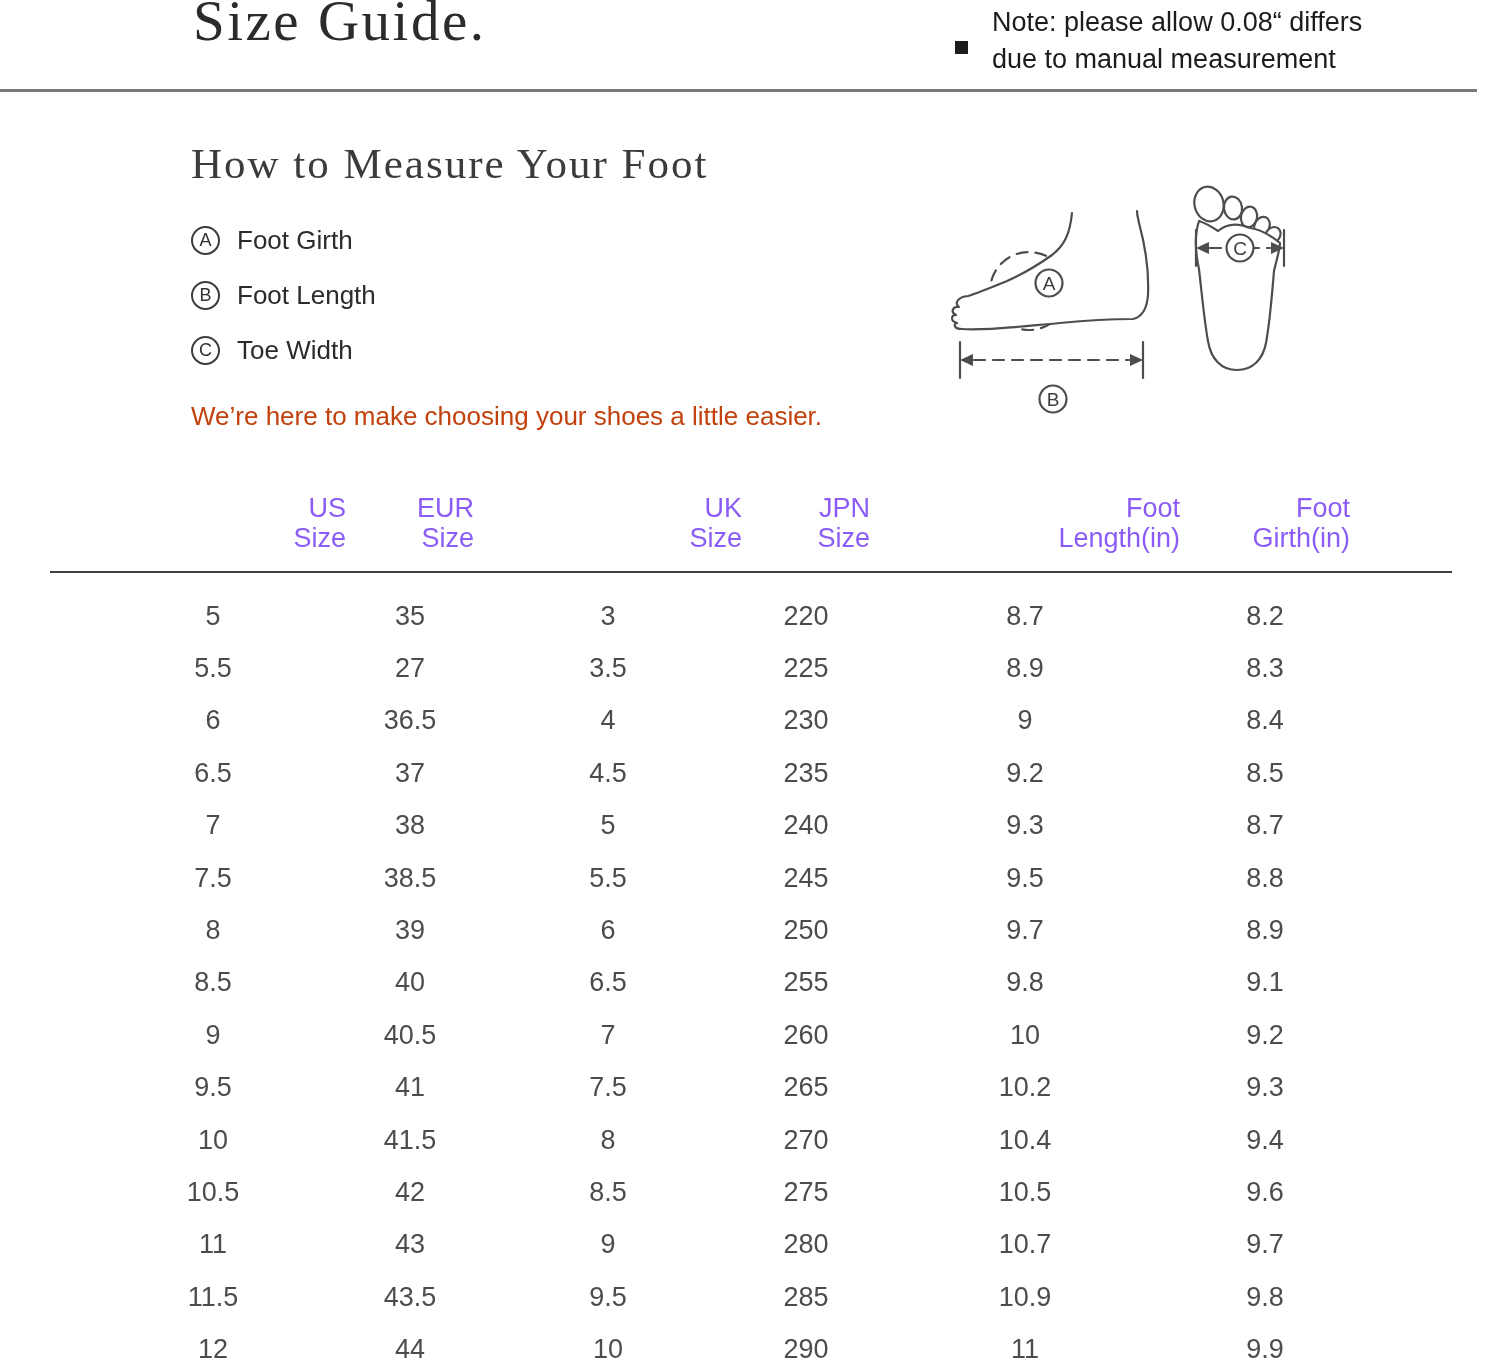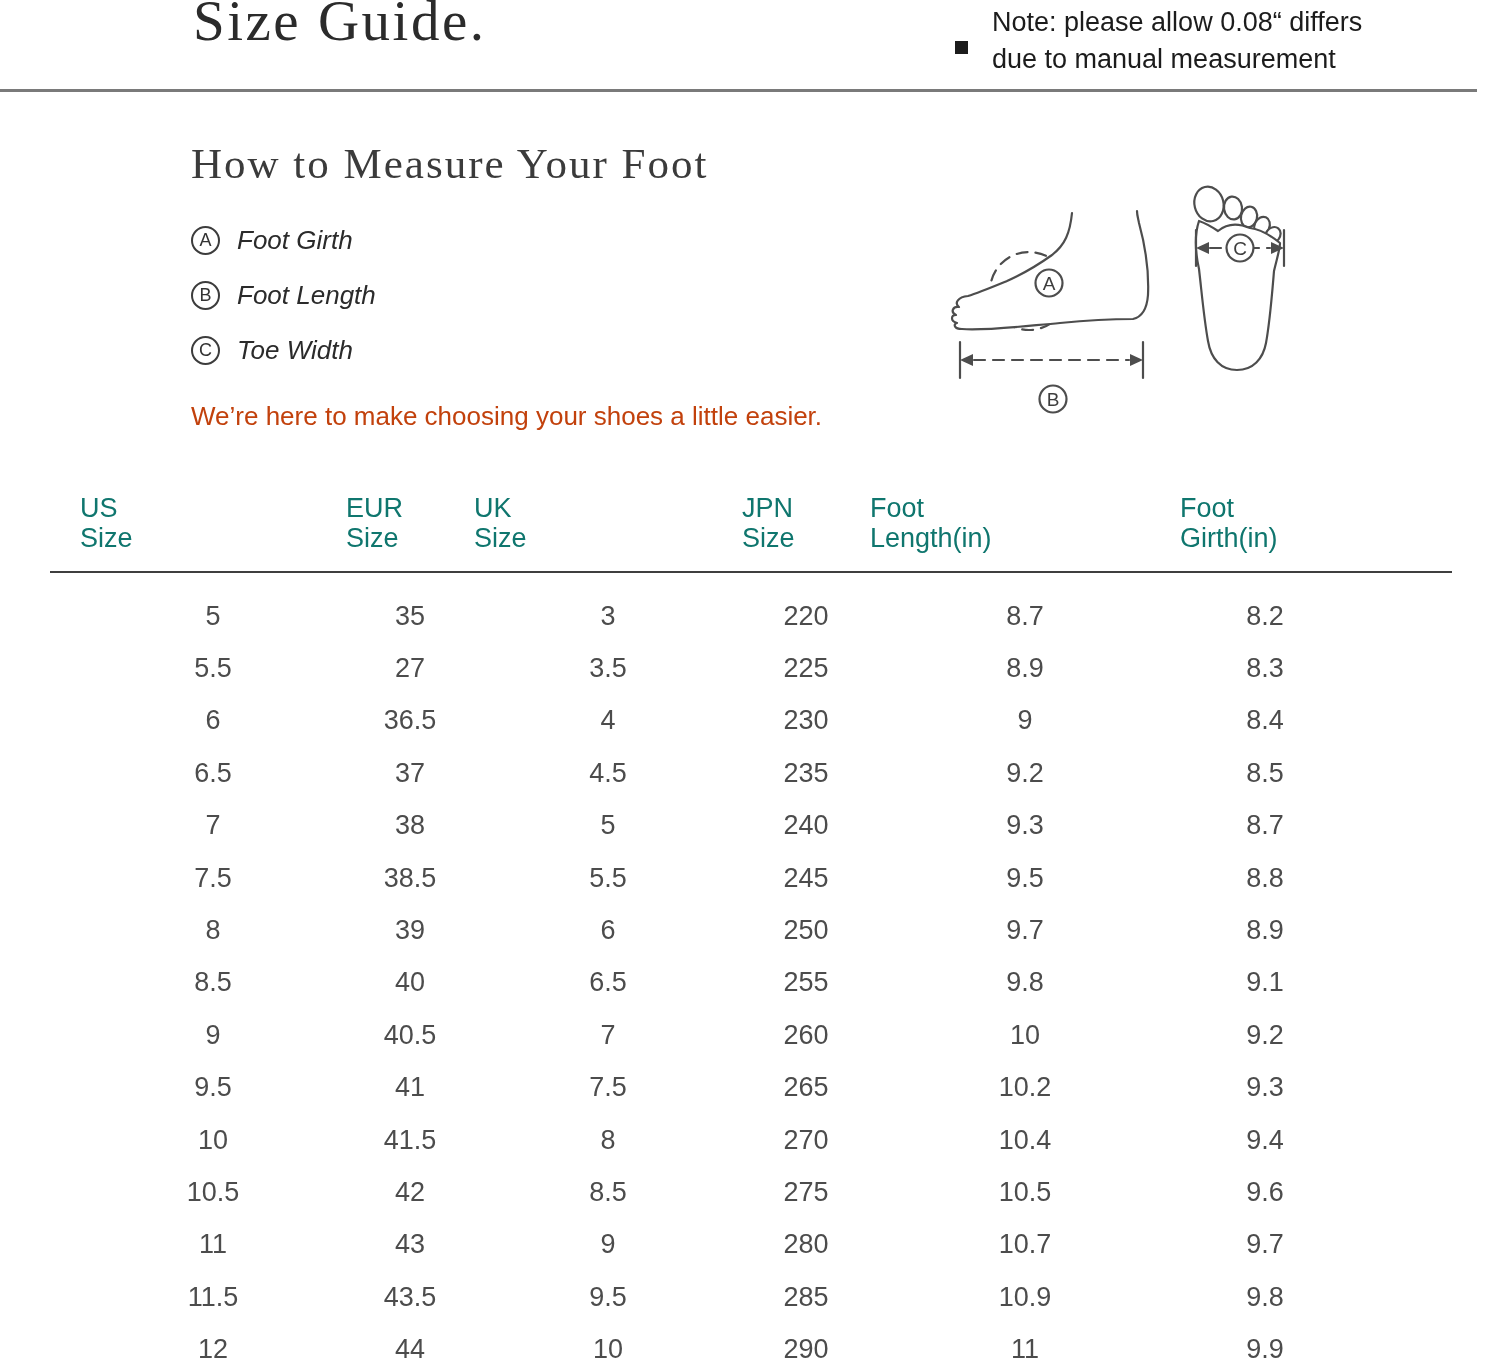--- a/index.html
+++ b/index.html
@@ -23,40 +23,40 @@
     font-family:"Liberation Serif",serif;font-weight:normal;
     font-size:43px;letter-spacing:2px;color:#3b3b3b;margin:0;
   }
   .measure-list{position:absolute;left:191px;top:225px;}
   .measure-item{display:flex;align-items:center;height:30px;margin-bottom:25px;}
   .ring{
     width:29px;height:29px;border:2px solid #3c3c3c;border-radius:50%;
     box-sizing:border-box;display:flex;align-items:center;justify-content:center;
     font-size:18px;color:#333;flex:0 0 auto;
   }
-  .measure-label{margin-left:17px;font-size:26px;color:#2b2b2b;font-style:italic;}
+  .measure-label{margin-left:17px;font-size:26px;color:#2b2b2b;}
   .tagline{position:absolute;left:191px;top:401px;font-size:26px;color:#c2410c;}
   
   .diagram{position:absolute;left:930px;top:173px;}
   .diagram path,.diagram line,.diagram circle,.diagram ellipse{
     stroke:#4d4d4d;stroke-width:2.2;fill:none;stroke-linecap:round;stroke-linejoin:round;
   }
   .diagram .fillwhite{fill:#fff;}
   .diagram .dashed{stroke-dasharray:11 8;}
   .diagram .arrow{fill:#4d4d4d;stroke:none;}
   .diagram text{
     font-family:"Liberation Sans",sans-serif;font-size:19px;fill:#3d3d3d;
     text-anchor:middle;stroke:none;
   }
   
   .thead{
     position:absolute;left:80px;top:493px;display:grid;
     grid-template-columns:266px 128px 268px 128px 310px 170px;
   }
-  .th{text-align:left;font-size:27px;line-height:30px;color:#0f766e;}
+  .th{text-align:right;font-size:27px;line-height:30px;color:#8b5cf6;}
   .rule-header{position:absolute;left:50px;top:571px;width:1402px;height:2px;background:#3f3f3f;}
   .tbody{position:absolute;left:80px;top:590px;}
   .trow{
     display:grid;grid-template-columns:266px 128px 268px 128px 310px 170px;
     height:52.4px;align-items:center;
   }
   .td{text-align:center;font-size:27px;color:#4c4c4c;}
 </style>
 </head>
 <body>

